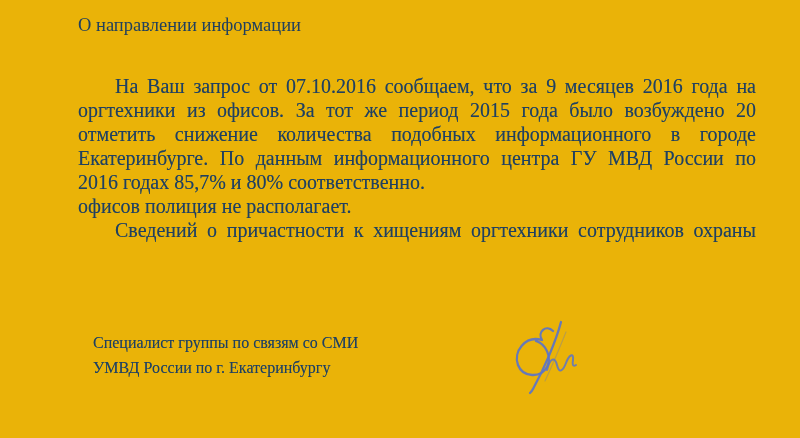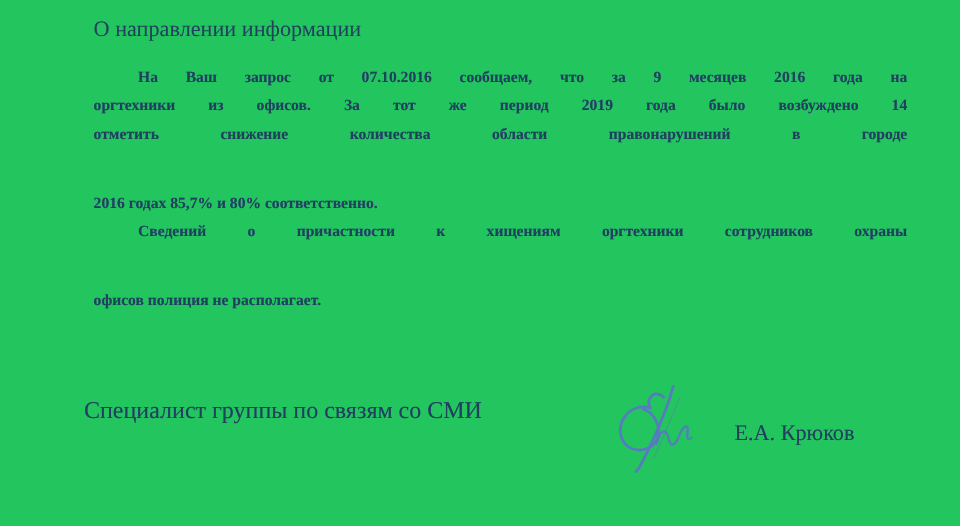--- a/index.html
+++ b/index.html
@@ -4,57 +4,56 @@
 <style>
   html, body {
     margin: 0;
     padding: 0;
     background: #ffffff;
   }
   .page {
     position: relative;
     width: 800px;
     height: 438px;
-    background: #22c55e;
+    background: #eab308;
     overflow: hidden;
     font-family: "Liberation Serif", serif;
   }
   .doc-title {
     position: absolute;
     left: 78px;
     top: 13px;
     font-size: 18.5px;
     line-height: 24px;
     color: #21405e;
   }
   .doc-body {
     position: absolute;
     left: 78px;
-    top: 52px;
+    top: 74px;
     width: 678px;
-    font-size: 13px;
+    font-size: 20px;
     color: #21405e;
-    font-weight: bold;
   }
   .line {
     height: 24px;
     line-height: 24px;
     text-align: justify;
     text-align-last: justify;
     overflow: hidden;
     
     text-shadow: 0 0 0.5px rgba(40, 90, 140, 0.55);
   }
   .line.indent { text-indent: 37px; }
-  .line.last { text-align-last: left; margin-top: 33px; }
+  .line.last { text-align-last: left; }
   .sig-left {
     position: absolute;
-    left: 70px;
+    left: 93px;
     top: 330px;
-    font-size: 20px;
+    font-size: 16px;
     line-height: 25px;
     color: #21405e;
     text-shadow: 0 0 0.5px rgba(40, 90, 140, 0.55);
   }
   .sig-name {
     position: absolute;
     left: 612px;
     top: 350px;
     font-size: 18.5px;
     line-height: 24px;
@@ -71,37 +70,38 @@
 </style>
 </head>
 <body>
 
 <div class="page">
 
   <div class="doc-title">О направлении информации</div>
 
   <div class="doc-body">
     <div class="line indent">На Ваш запрос от 07.10.2016 сообщаем, что за 9 месяцев 2016 года на</div>
-    <div class="line">оргтехники из офисов. За тот же период 2019 года было возбуждено 14</div>
-    <div class="line">отметить снижение количества области правонарушений в городе</div>
+    <div class="line">оргтехники из офисов. За тот же период 2015 года было возбуждено 20</div>
+    <div class="line">отметить снижение количества подобных информационного в городе</div>
+    <div class="line">Екатеринбурге. По данным информационного центра ГУ МВД России по</div>
     <div class="line last">2016 годах 85,7% и 80% соответственно.</div>
+    <div class="line last">офисов полиция не располагает.</div>
     <div class="line indent">Сведений о причастности к хищениям оргтехники сотрудников охраны</div>
-    <div class="line last">офисов полиция не располагает.</div>
   </div>
 
   <div class="sig-left">
     <div>Специалист группы по связям со СМИ</div>
+    <div>УМВД России по г. Екатеринбургу</div>
   </div>
 
   <svg class="sig-scribble" viewBox="0 0 100 86" fill="none" stroke="#5b74c8" stroke-linecap="round" stroke-linejoin="round">
 
     <path d="M53 17 c-7 -7 -16 1 -11 9 c-17 -5 -29 12 -24 25 c5 13 23 13 29 2 c5 -10 -1 -23 -11 -26" stroke-width="2.3" opacity="0.92"></path>
 
     <path d="M61 8 c-5 19 -17 47 -28 67 c-1 2 -2 3 -3 4" stroke-width="2.3" opacity="0.92"></path>
 
     <path d="M66 18 c-6 15 -13 32 -21 49" stroke-width="1.1" opacity="0.35"></path>
 
     <path d="M47 56 c3 -12 8 -14 10 -5 c2 9 6 6 9 -2 c3 -8 8 -11 7 -3 c-1 5 0 7 3 5" stroke-width="2" opacity="0.85"></path>
   </svg>
 
-  <div class="sig-name">Е.А. Крюков</div>
 
 </div>
 
 </body></html>

